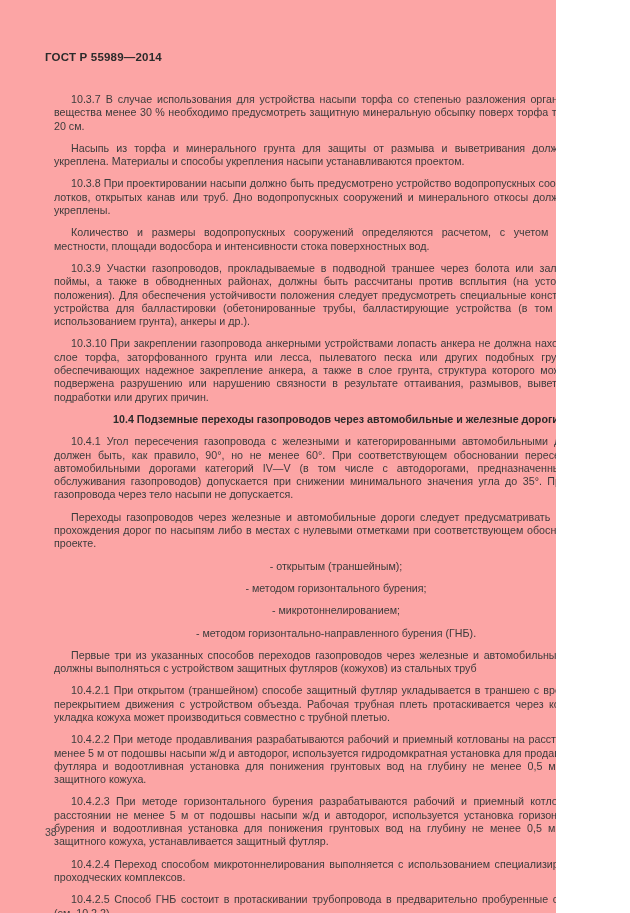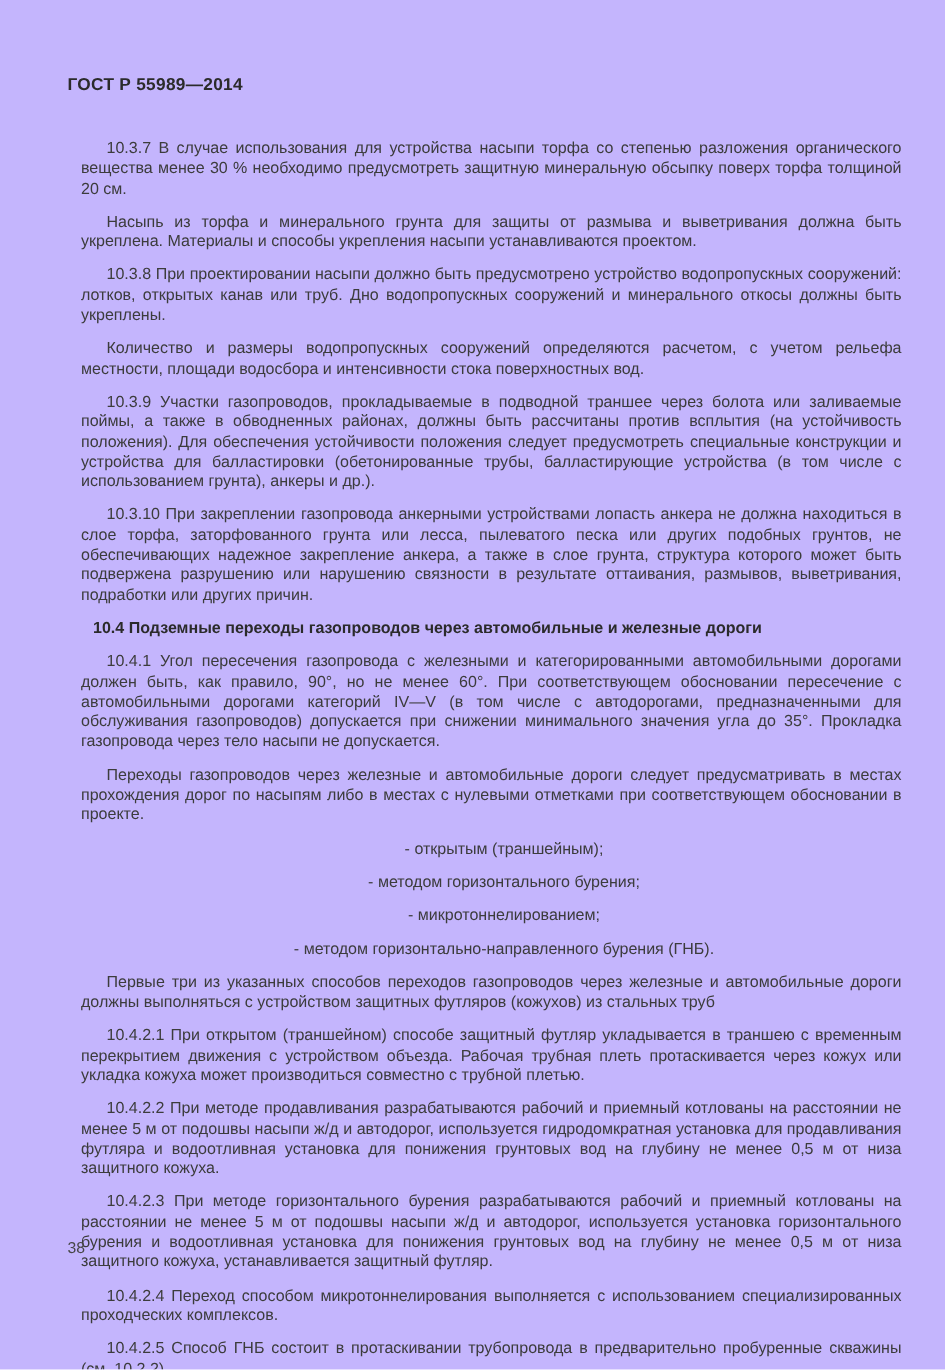--- a/index.html
+++ b/index.html
@@ -2,23 +2,23 @@
 <html lang="ru"><head>
 <meta charset="utf-8">
 <style>
   html, body {
     margin: 0;
     padding: 0;
     background: #ffffff;
   }
   .page {
     position: relative;
-    width: 630px;
+    width: 556px;
     height: 913px;
-    background: #c4b5fd;
+    background: #fca5a5;
     overflow: hidden;
     font-family: "Liberation Sans", sans-serif;
     color: #3c3c3c;
   }
   .doc-header {
     position: absolute;
     top: 51px;
     left: 45px;
     font-size: 11.5px;
     font-weight: 700;
@@ -36,21 +36,21 @@
     hyphens: auto;
     -webkit-hyphens: auto;
   }
   .doc-content p {
     margin: 9px;
     text-indent: 17px;
   }
   .doc-content p.heading {
     font-weight: 700;
     color: #2b2b2b;
-    text-align: left;
+    text-align: center;
     margin: 7px 0 6px 0;
   }
   .doc-content p.list-item {
     text-align: center;
   }
   .doc-footer {
     position: absolute;
     top: 826px;
     left: 45px;
     font-size: 10.5px;

